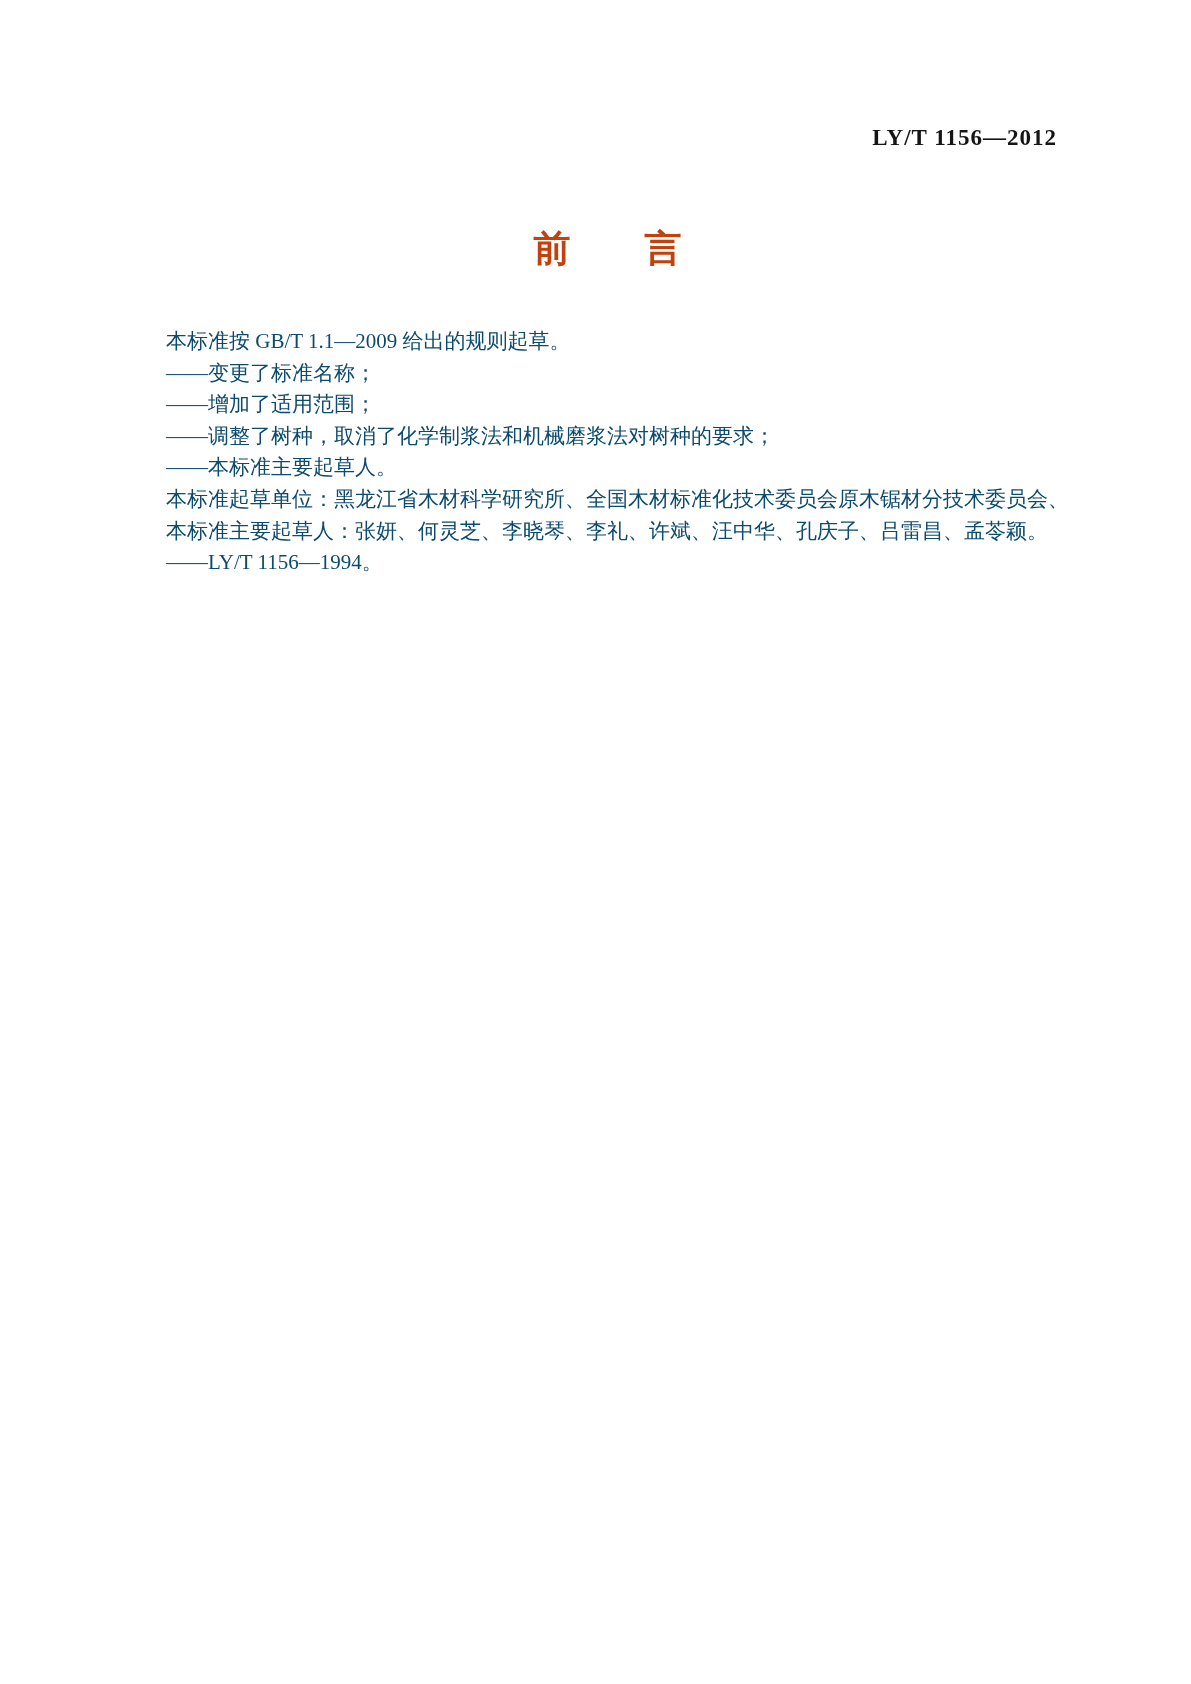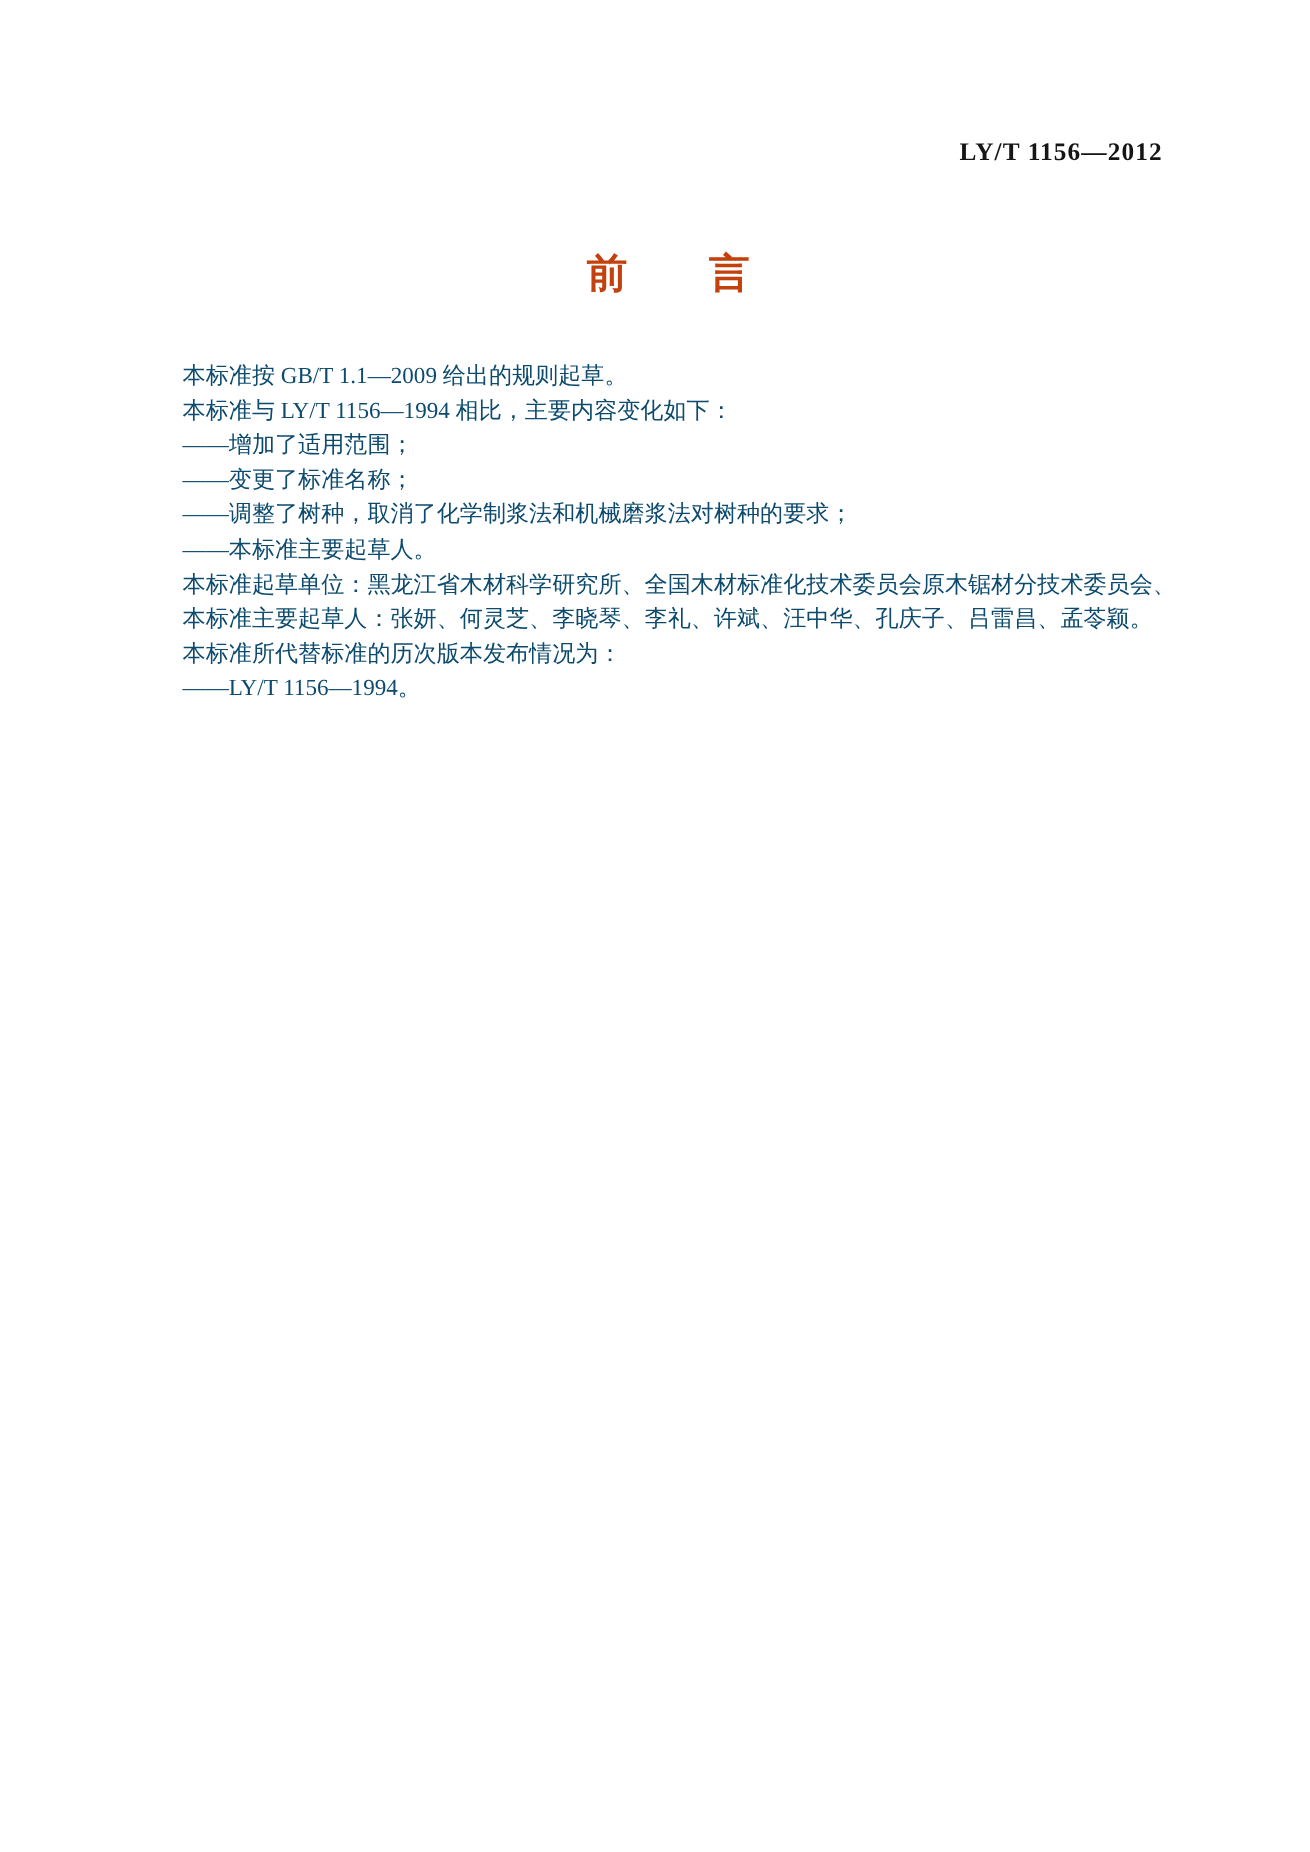--- a/index.html
+++ b/index.html
@@ -69,25 +69,23 @@
 </head>
 <body>
 
 <div class="page">
   <div class="doc-number">LY/T 1156—2012</div>
 
   <h1 class="title">前　　言</h1>
 
   <div class="body-text">
       <div class="body-line indent">本标准按 GB/T 1.1—2009 给出的规则起草。</div>
-      <div class="body-line indent">本标准与 LY/T 1156—1994 相比，主要内容变化如下：</div>
+      <div class="body-line indent">——变更了标准名称；</div>
       <div class="body-line indent">——增加了适用范围；</div>
-      <div class="body-line indent">——变更了标准名称；</div>
       <div class="body-line indent">——调整了树种，取消了化学制浆法和机械磨浆法对树种的要求；</div>
       <div class="body-line indent">——本标准主要起草人。</div>
       <div class="body-line indent">本标准起草单位：黑龙江省木材科学研究所、全国木材标准化技术委员会原木锯材分技术委员会、</div>
       <div class="body-line indent">本标准主要起草人：张妍、何灵芝、李晓琴、李礼、许斌、汪中华、孔庆子、吕雷昌、孟苓颖。</div>
-      <div class="body-line indent">本标准所代替标准的历次版本发布情况为：</div>
       <div class="body-line indent">——LY/T 1156—1994。</div>
     </div>
 
   <div class="page-number">I</div>
 </div>
 
 </body></html>

